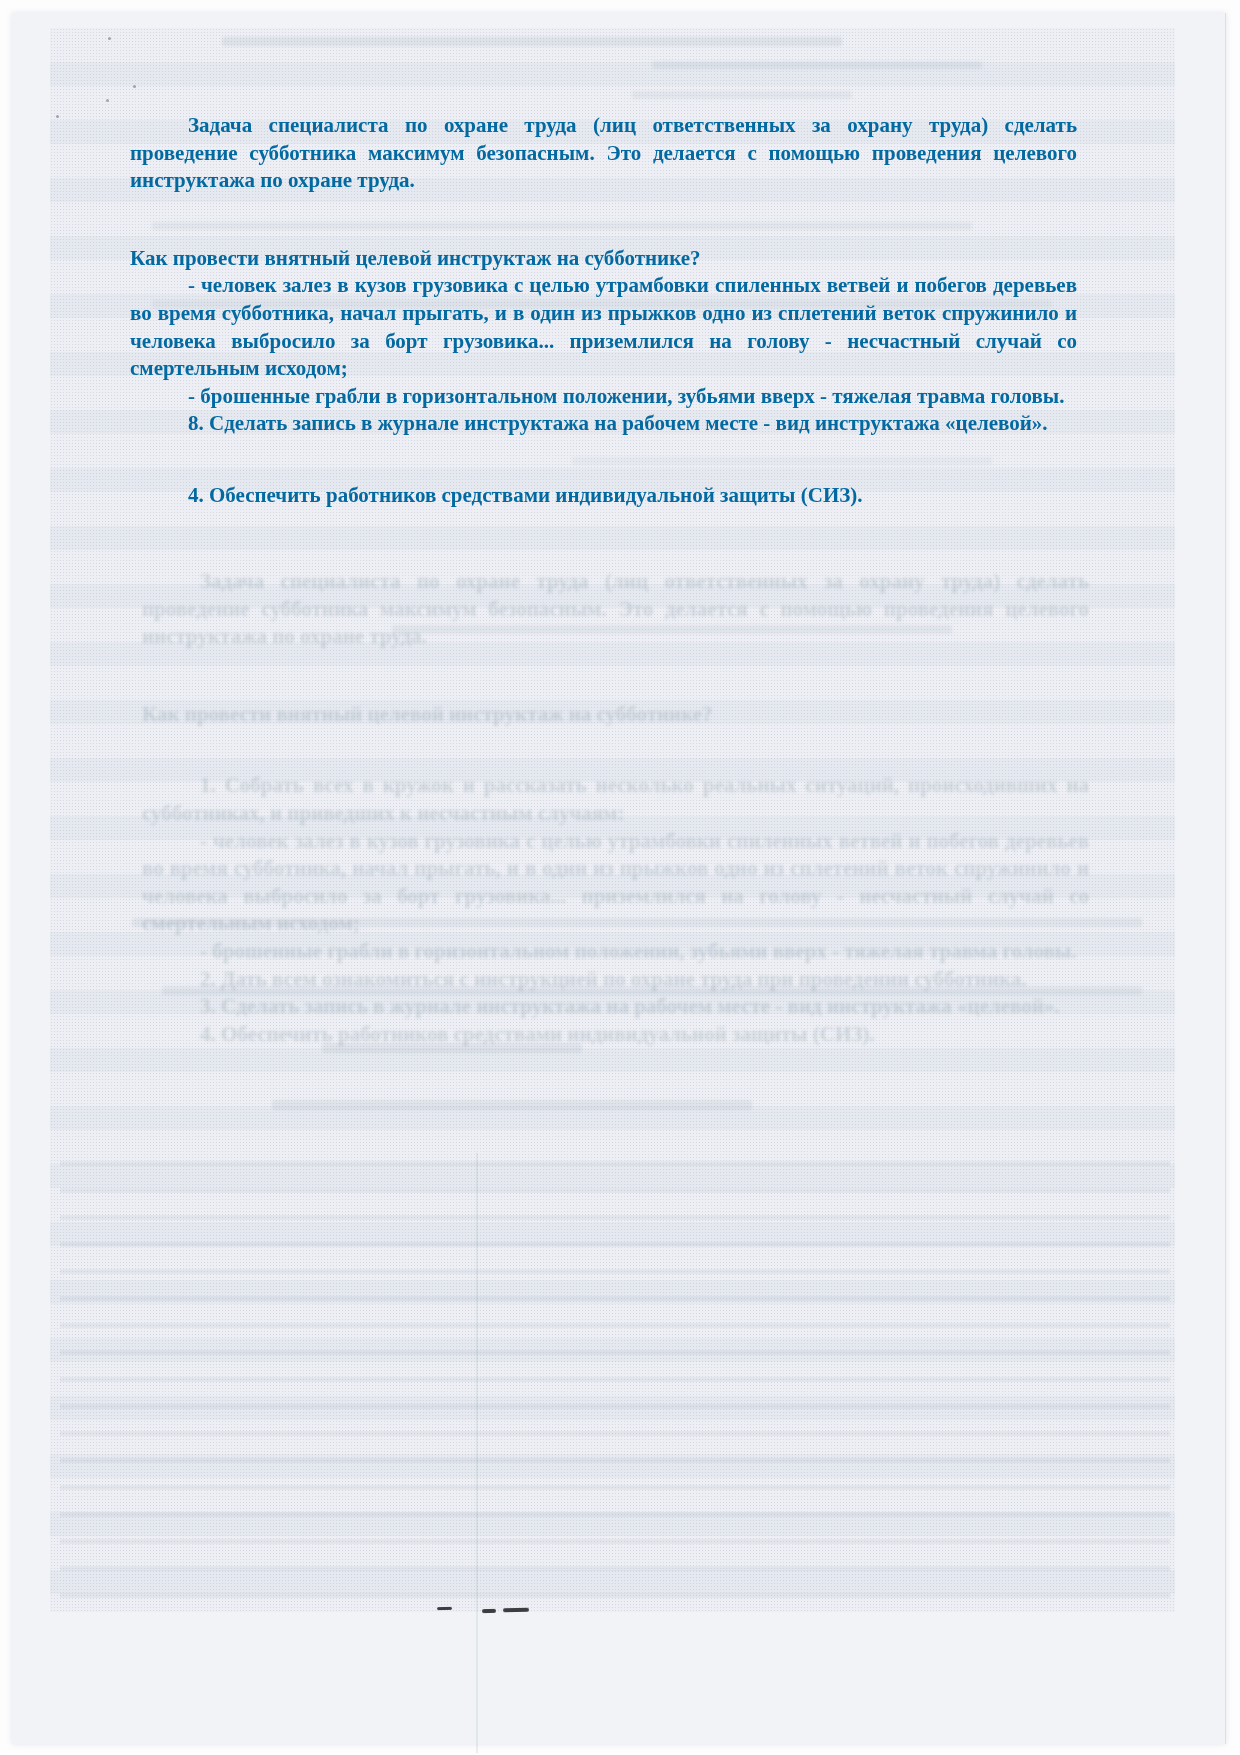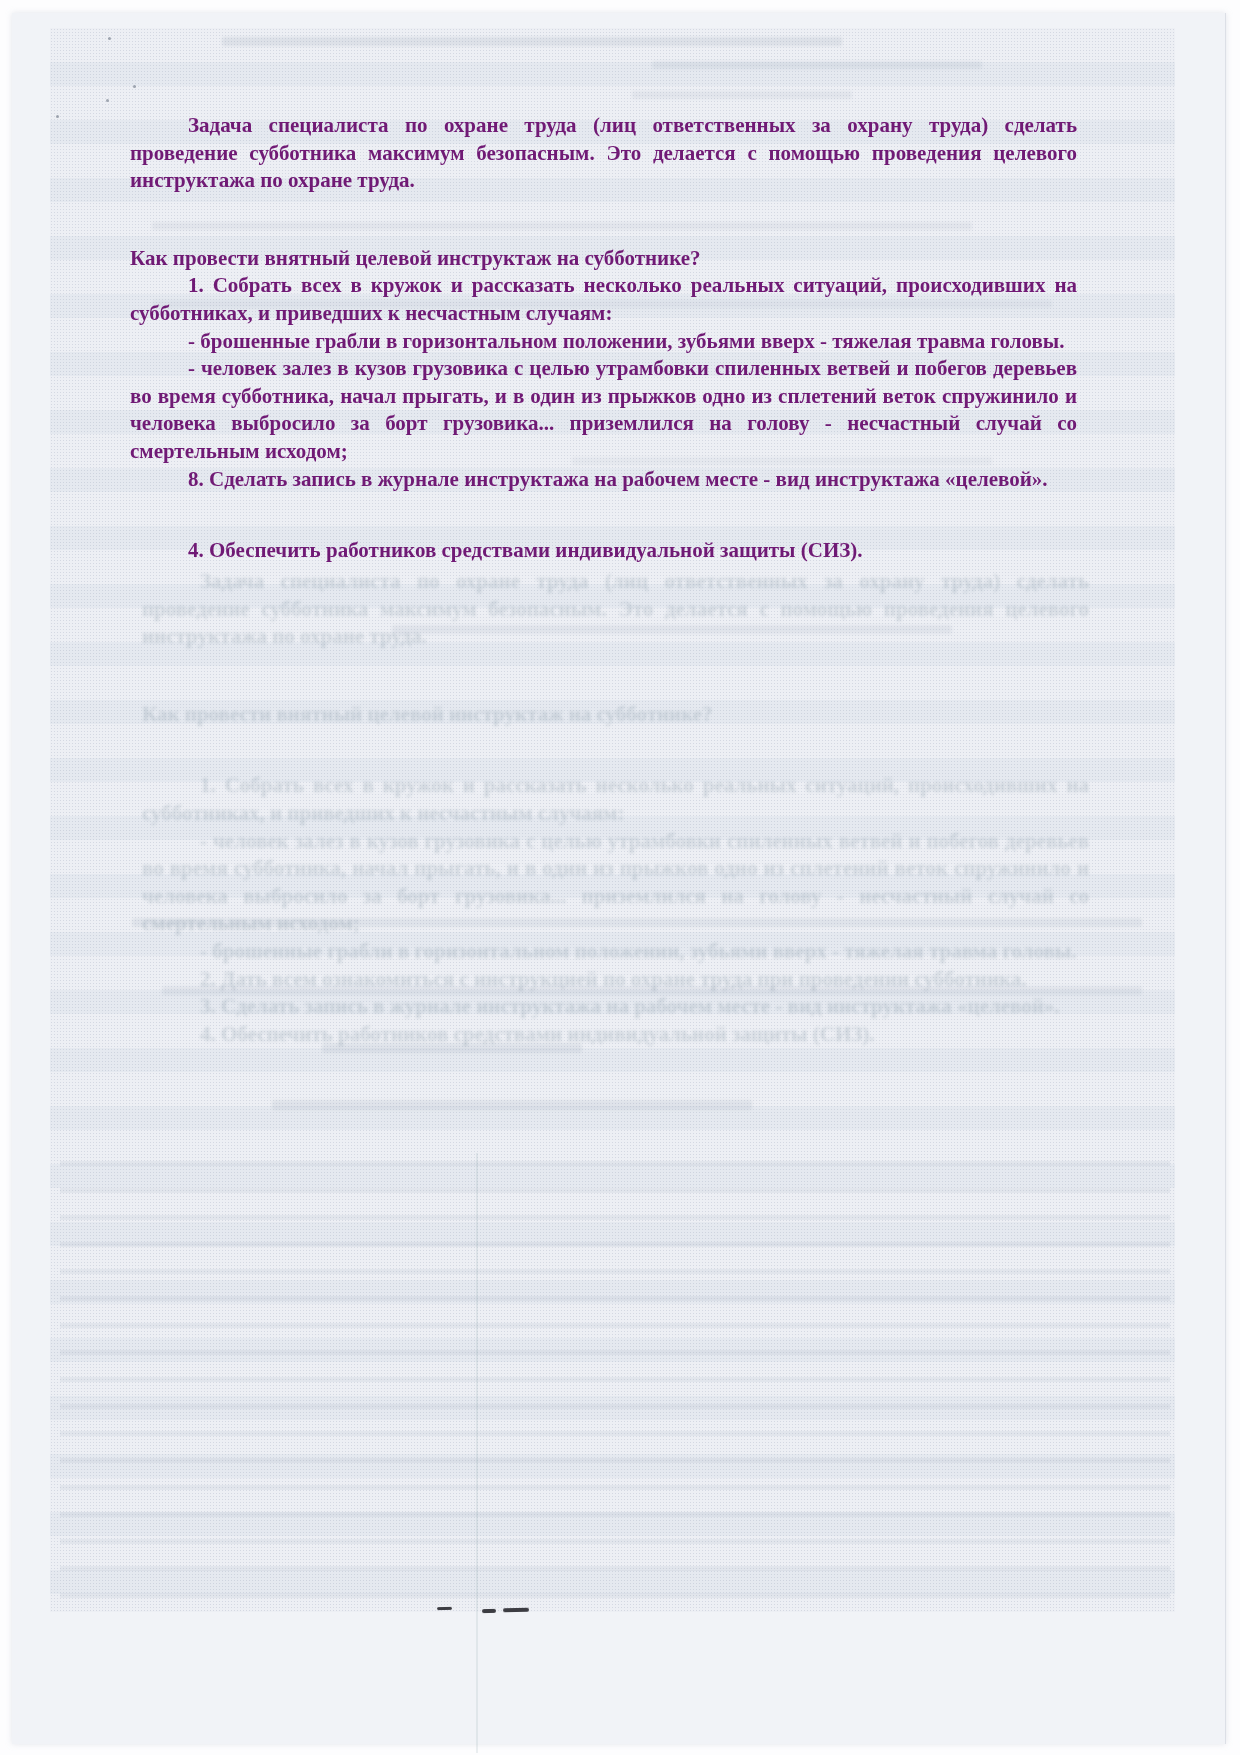--- a/index.html
+++ b/index.html
@@ -39,21 +39,21 @@
       radial-gradient(rgba(148,158,180,0.28) 0.7px, transparent 0.9px),
       repeating-linear-gradient(180deg, rgba(255,255,255,0.18) 0 34px, rgba(205,212,224,0.14) 34px 58px);
     background-size: 3px 3px, 100% 116px;
   }
   
   .text-col {
     position: absolute;
     left: 130px;
     top: 112px;
     width: 947px;
-    color: #701a75;
+    color: #0369a1;
     font-size: 21px;
     line-height: 27.6px;
     font-weight: bold;
     text-align: justify;
   }
   .text-col p {
     margin: 0;
     text-indent: 58px;
     text-align: justify;
   }
@@ -166,19 +166,18 @@
     <p>2. Дать всем ознакомиться с инструкцией по охране труда при проведении субботника.</p>
     <p>3. Сделать запись в журнале инструктажа на рабочем месте - вид инструктажа «целевой».</p>
     <p>4. Обеспечить работников средствами индивидуальной защиты (СИЗ).</p>
   </div>
 
   <div class="stripe-texture"></div>
 
   <div class="text-col">
     <p class="para-intro">Задача специалиста по охране труда (лиц ответственных за охрану труда) сделать проведение субботника максимум безопасным. Это делается с помощью проведения целевого инструктажа по охране труда.</p>
     <p class="doc-heading">Как провести внятный целевой инструктаж на субботнике?</p>
-    <p>1. Собрать всех в кружок и рассказать несколько реальных ситуаций, происходивших на субботниках, и приведших к несчастным случаям:</p>
+    <p>- человек залез в кузов грузовика с целью утрамбовки спиленных ветвей и побегов деревьев во время субботника, начал прыгать, и в один из прыжков одно из сплетений веток спружинило и человека выбросило за борт грузовика... приземлился на голову - несчастный случай со смертельным исходом;</p>
     <p>- брошенные грабли в горизонтальном положении, зубьями вверх - тяжелая травма головы.</p>
-    <p>- человек залез в кузов грузовика с целью утрамбовки спиленных ветвей и побегов деревьев во время субботника, начал прыгать, и в один из прыжков одно из сплетений веток спружинило и человека выбросило за борт грузовика... приземлился на голову - несчастный случай со смертельным исходом;</p>
     <p>8. Сделать запись в журнале инструктажа на рабочем месте - вид инструктажа «целевой».</p>
     <p class="no-just-last">4. Обеспечить работников средствами индивидуальной защиты (СИЗ).</p>
   </div>
 </div>
 
 </body></html>

